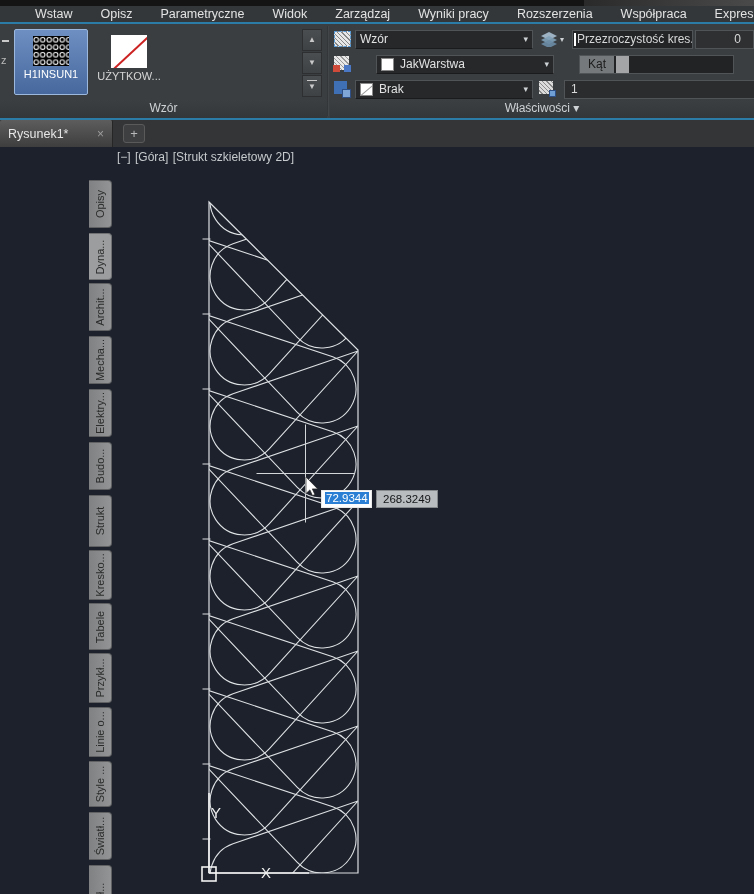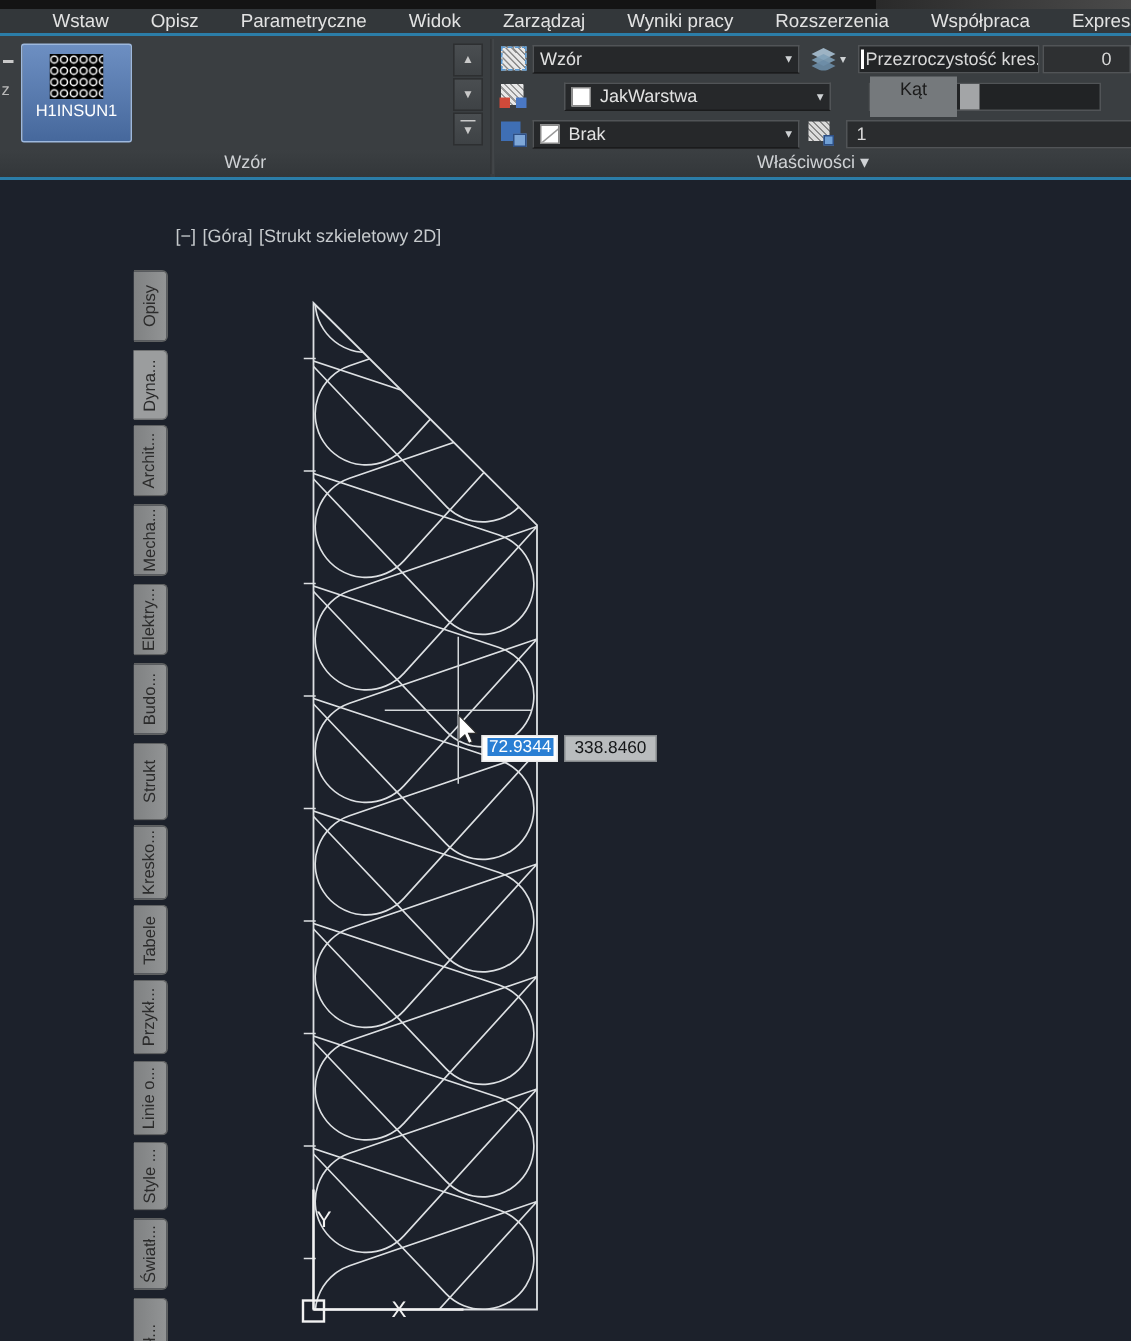--- a/index.html
+++ b/index.html
@@ -42,21 +42,21 @@
   .combo{width:178px;height:19px;background:#26282a;border:1px solid #515457;border-bottom-color:#1a1b1c;display:flex;align-items:center;color:#e2e2e2;font-size:12px;padding:0 4px;cursor:pointer;flex:none;}
   .combo .carrow{margin-left:auto;color:#cfd2d4;font-size:9px;}
   .combo .cswatch{width:13px;height:13px;margin-right:6px;flex:none;border:1px solid #8a8a8a;background:#fff;position:relative;overflow:hidden;}
   .cswatch.none .d{position:absolute;left:-3px;top:5px;width:20px;height:1px;background:#999;transform:rotate(-40deg);}
   .layersbtn{width:32px;height:19px;margin-left:3px;display:flex;align-items:center;justify-content:center;cursor:pointer;flex:none;}
   .layersbtn .la{color:#cfd2d4;font-size:8px;margin-left:2px;}
   .tfield{width:121px;height:19px;background:#222426;border:1px solid #515457;color:#d8d8d8;font-size:12px;display:flex;align-items:center;overflow:hidden;white-space:nowrap;margin-left:4px;flex:none;position:relative;padding-left:4px;}
   .tfield .cursorbar{position:absolute;left:1px;top:2px;bottom:2px;width:2px;background:#fff;}
   .vfield{width:59px;height:19px;background:#2e3032;border:1px solid #515457;color:#d8d8d8;font-size:12px;display:flex;align-items:center;justify-content:flex-end;padding-right:12px;margin-left:2px;flex:none;cursor:text;}
   .slider{width:155px;height:19px;background:#212325;border:1px solid #515457;display:flex;align-items:center;margin-left:4px;flex:none;}
-  .slider .slabel{background:#75797c;color:#1b1b1b;font-size:12px;height:27px;line-height:17px;padding:0 20px;}
+  .slider .slabel{background:#75797c;color:#1b1b1b;font-size:12px;height:17px;line-height:17px;padding:0 8px;}
   .slider .shandle{width:13px;height:17px;background:#a3a5a7;margin-left:2px;cursor:pointer;}
   .sfield{width:214px;height:19px;background:#2a2c2e;border:1px solid #515457;color:#d8d8d8;font-size:12px;display:flex;align-items:center;padding-left:6px;margin-left:4px;flex:none;position:relative;cursor:text;}
 
   
   .ic-hatchsq{position:absolute;inset:1px;background:
      repeating-linear-gradient(45deg,#e8e8e8 0 2px,#888 2px 3px);border:1px dashed #5b9bd5;}
   .ic-colors{position:absolute;left:1px;top:1px;width:15px;height:14px;background:repeating-linear-gradient(45deg,#e8e8e8 0 2px,#999 2px 3px);}
   .ic-colors .r{position:absolute;left:-1px;bottom:-2px;width:7px;height:7px;background:#d04a3a;}
   .ic-colors .b{position:absolute;right:-2px;bottom:-2px;width:7px;height:7px;background:#4a78c4;}
   .ic-bg{position:absolute;left:1px;top:1px;width:13px;height:13px;background:#3f6fb5;}
@@ -122,20 +122,26 @@
         <defs>
           <pattern id="insul" width="6.5" height="7.5" patternUnits="userSpaceOnUse">
             <circle cx="3.2" cy="3.7" r="2.3" fill="none" stroke="#fff" stroke-width="1"></circle>
           </pattern>
         </defs>
         <rect width="36" height="30" fill="#000"></rect>
         <rect width="36" height="30" fill="url(#insul)"></rect>
       </svg>
       <div class="lbl">H1INSUN1</div>
     </div>
+    <div class="tile" style="left:92px;">
+      <div class="sw-user">
+          <div class="diag"></div>
+        </div>
+      <div class="lbl">UŻYTKOW...</div>
+    </div>
     <div class="gscroll">
       <div class="gbtn">▲</div>
       <div class="gbtn">▼</div>
       <div class="gbtn exp">
           <span class="bar"></span>
           <span style="display:block;margin-top:-3px;">▼</span>
         </div>
     </div>
     <div class="panel-label-row plr-wzor"><span>Wzór</span></div>
     <div class="vsep" style="left:327px;"></div>
@@ -210,20 +216,27 @@
       </div>
     </div>
 
     <div class="panel-label-row plr-wlasc">
       <span>Właściwości</span>
       <span>▾</span>
     </div>
   </div>
   <div class="accent2"></div>
 
+  <div class="filebar">
+    <div class="ftab">
+      <span>Rysunek1*</span>
+      <span class="fx">×</span>
+    </div>
+    <div class="fplus">+</div>
+  </div>
 
   <div id="ptabs">
       <div class="ptab" style="top: 180px; height: 48px;">
         <span>Opisy</span>
       </div>
       <div class="ptab active" style="top: 233px; height: 47px;">
         <span>Dyna...</span>
       </div>
       <div class="ptab" style="top: 283px; height: 48px;">
         <span>Archit...</span>
@@ -317,15 +330,15 @@
    <text x="211" y="818">Y</text>
  </g>
  <g stroke="#d3d7da" stroke-width="1">
    <line x1="256.5" y1="473.5" x2="354.5" y2="473.5"></line>
    <line x1="305.5" y1="424.5" x2="305.5" y2="522.5"></line>
  </g>
  <path d="M306,477 l0,16.5 l3.9,-3.6 l2.6,5.7 l2.4,-1.1 l-2.6,-5.6 l5.4,0 Z" fill="#ffffff" stroke="#2a2a2a" stroke-width="0.7"></path>
     </svg>
 
   <div class="dynbox1"><span>72.9344</span></div>
-  <div class="dynbox2"><span>338.8460</span></div>
+  <div class="dynbox2"><span>268.3249</span></div>
 
 </div>
 
 </body></html>

